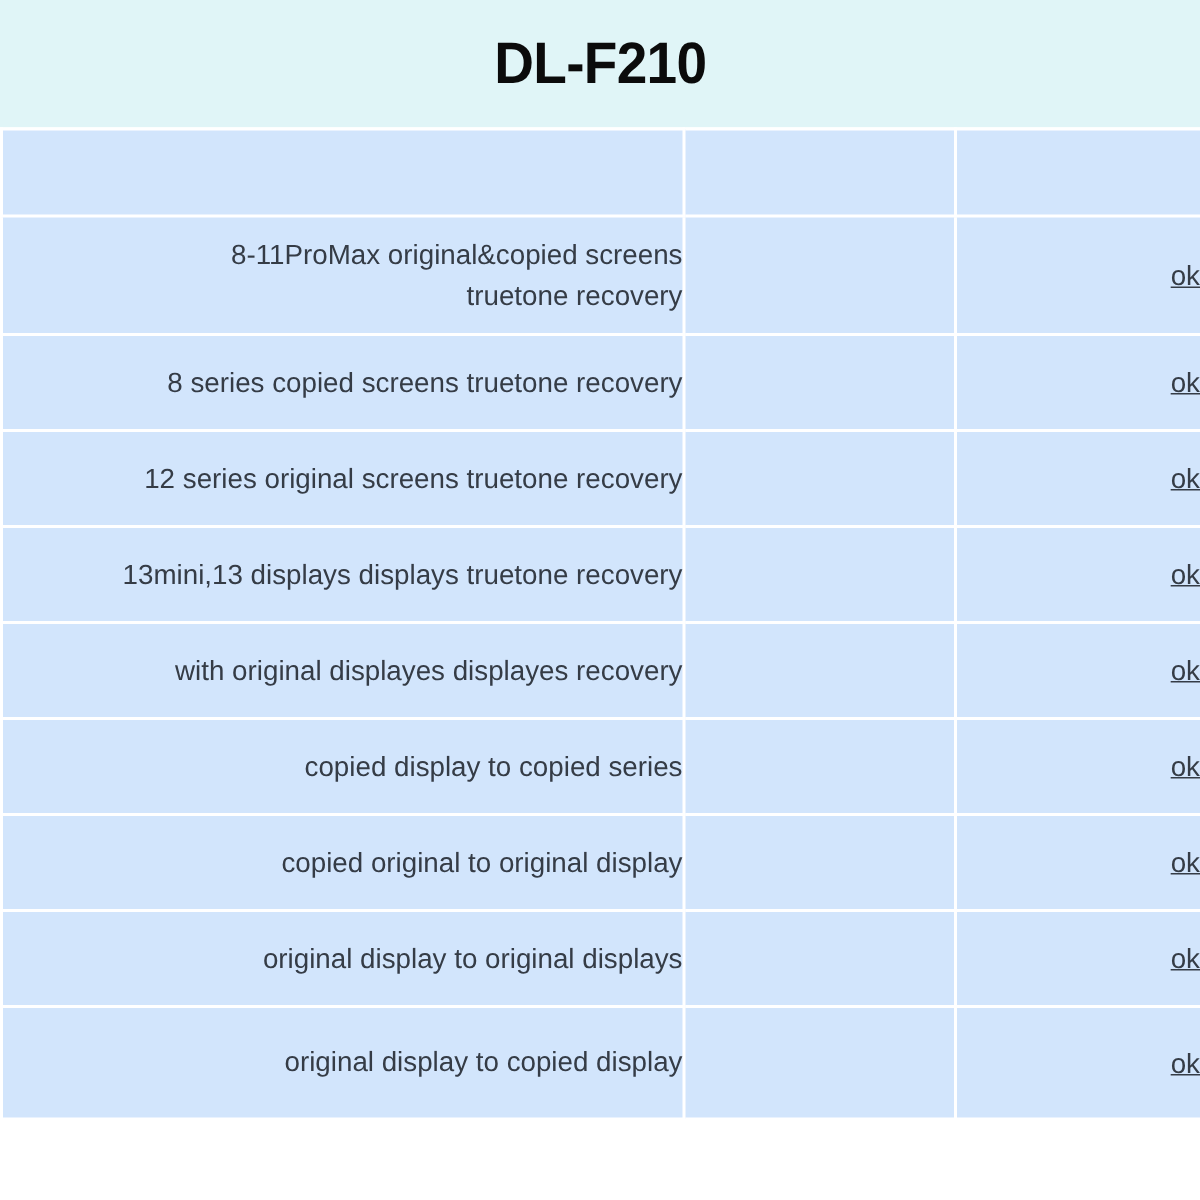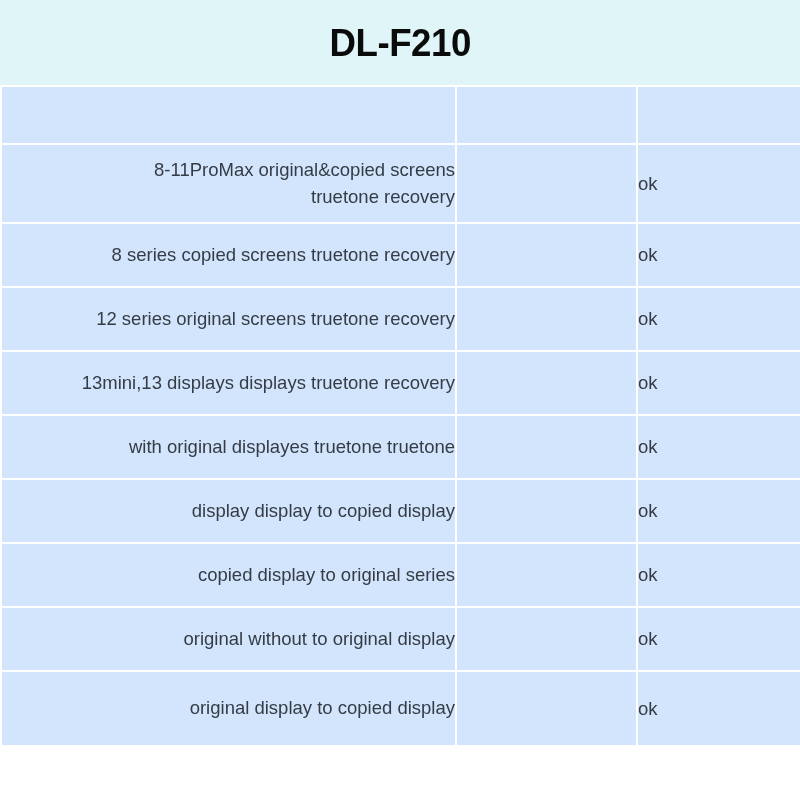--- a/index.html
+++ b/index.html
@@ -68,25 +68,26 @@
   .feature-cell {
     text-align: right;
     padding: 6px 14px 6px 16px;
     line-height: 1.42;
     box-sizing: border-box;
   }
   .middle-cell {
     text-align: center;
   }
   .status-cell {
-    text-align: left;
+    text-align: right;
     font-size: 21px;
     color: #2b3340;
     padding-top: 10px;
     box-sizing: border-box;
+    text-decoration: underline;
   }
 
   .row-tall td { height: 77px; }
   .row-std  td { height: 62px; }
   .row-last td { height: 73px; }
 </style>
 </head>
 <body>
 
 <div class="page">
@@ -130,40 +131,40 @@
         <td class="status-cell">ok</td>
       </tr>
 
       <tr class="row-std">
         <td class="feature-cell">13mini,13 displays displays truetone recovery</td>
         <td class="middle-cell"></td>
         <td class="status-cell">ok</td>
       </tr>
 
       <tr class="row-std">
-        <td class="feature-cell">with original displayes truetone truetone</td>
+        <td class="feature-cell">with original displayes displayes recovery</td>
         <td class="middle-cell"></td>
         <td class="status-cell">ok</td>
       </tr>
 
 
       <tr class="row-std">
-        <td class="feature-cell">display display to copied display</td>
+        <td class="feature-cell">copied display to copied series</td>
         <td class="middle-cell"></td>
         <td class="status-cell">ok</td>
       </tr>
 
       <tr class="row-std">
-        <td class="feature-cell">copied display to original series</td>
+        <td class="feature-cell">copied original to original display</td>
         <td class="middle-cell"></td>
         <td class="status-cell">ok</td>
       </tr>
 
       <tr class="row-std">
-        <td class="feature-cell">original without to original display</td>
+        <td class="feature-cell">original display to original displays</td>
         <td class="middle-cell"></td>
         <td class="status-cell">ok</td>
       </tr>
 
       <tr class="row-last">
         <td class="feature-cell">original display to copied display</td>
         <td class="middle-cell"></td>
         <td class="status-cell">ok</td>
       </tr>
 

